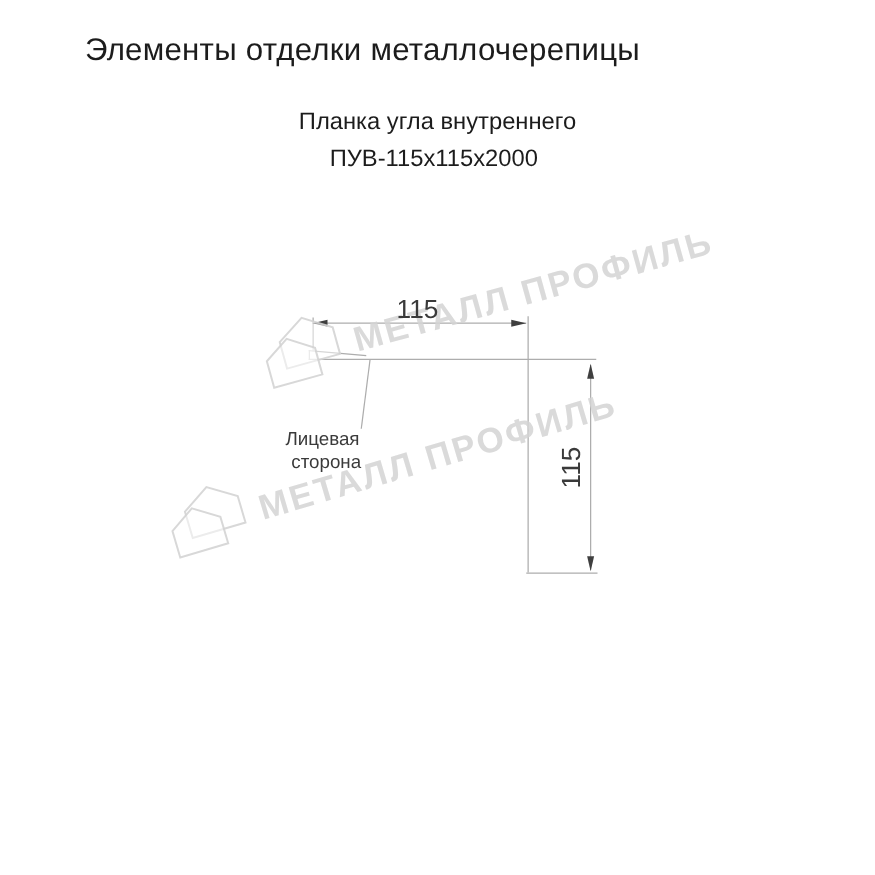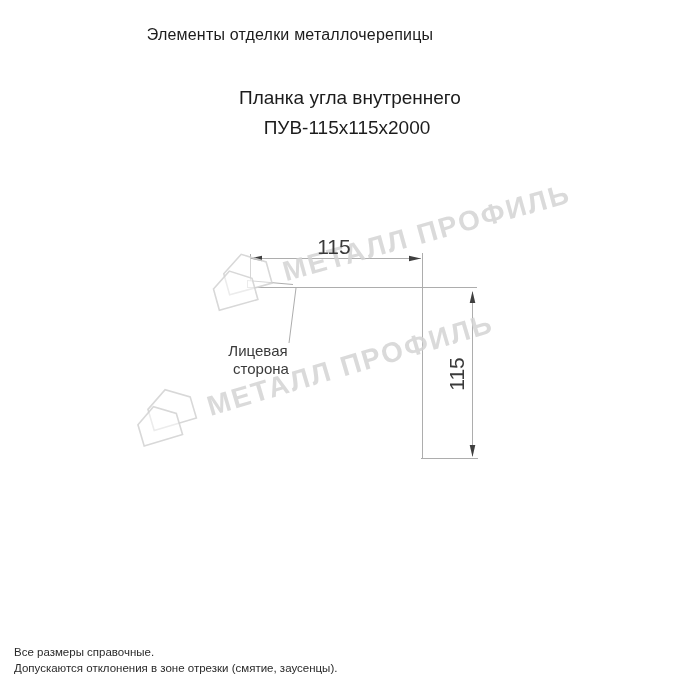--- a/index.html
+++ b/index.html
@@ -3,21 +3,21 @@
 <meta charset="utf-8">
 <style>
   html,body{margin:0;padding:0;}
   body{
     width:700px;height:700px;position:relative;background:#ffffff;
     font-family:"Liberation Sans", sans-serif;overflow:hidden;
   }
   .sheet{position:absolute;inset:0;}
   .page-title{
     position:absolute;top:26px;left:0;width:580px;text-align:center;
-    font-size:16px;font-weight:400;color:#1c1c1c;letter-spacing:.2px;
+    font-size:25px;font-weight:400;color:#1c1c1c;letter-spacing:.2px;
   }
   .product-name{
     position:absolute;top:87px;left:0;width:700px;text-align:center;
     font-size:19px;font-weight:400;color:#1c1c1c;
   }
   .product-code{
     position:absolute;top:117px;left:0;width:694px;text-align:center;
     font-size:19px;font-weight:400;color:#1c1c1c;
   }
   .drawing{position:absolute;left:0;top:0;width:700px;height:700px;}
@@ -86,18 +86,14 @@
 
     <text class="dimtext" x="334" y="254" text-anchor="middle">115</text>
     <text class="dimtext" text-anchor="middle" transform="translate(464,374) rotate(-90)">115</text>
 
     <g>
       <text class="facetext" x="258" y="356" text-anchor="middle">Лицевая</text>
       <text class="facetext" x="261" y="374" text-anchor="middle">сторона</text>
     </g>
   </svg>
 
-  <div class="notes">
-    <div>Все размеры справочные.</div>
-    <div>Допускаются отклонения в зоне отрезки (смятие, заусенцы).</div>
-  </div>
 
 </div>
 
 </body></html>

